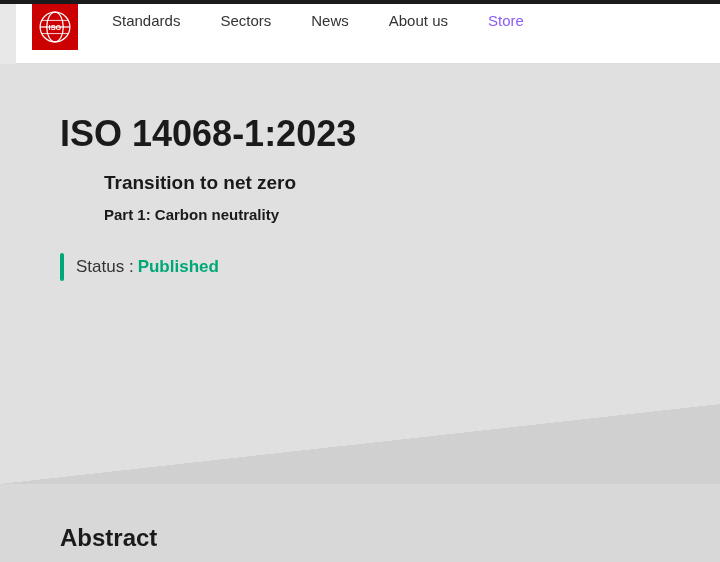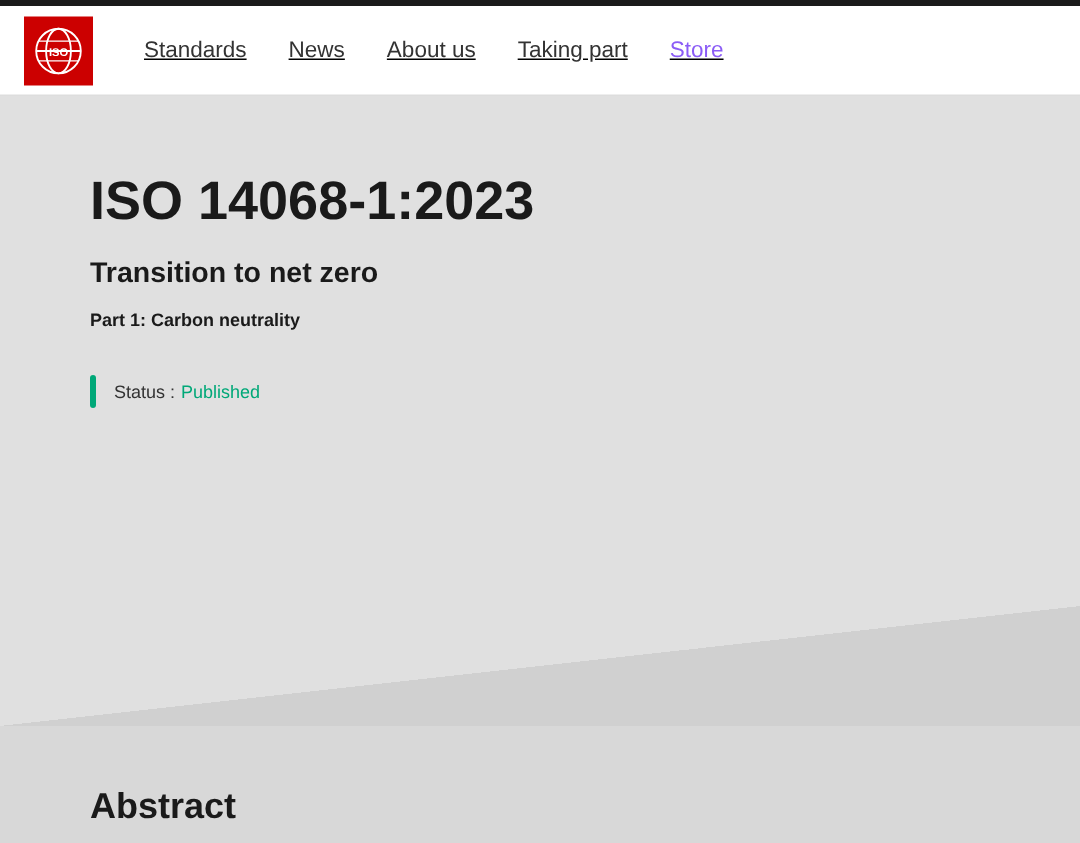--- a/index.html
+++ b/index.html
@@ -21,41 +21,41 @@
       background-color: #1a1a1a;
       height: 4px;
       width: 100%;
     }
 
     
     .header {
       background-color: #ffffff;
       height: 60px;
       display: flex;
-      align-items: center;
+      align-items: flex-start;
       padding: 0 16px;
       border-bottom: 1px solid #ddd;
+      margin-left: 16px;
     }
 
     .logo-container {
       background-color: #cc0000;
       width: 46px;
       height: 46px;
       display: flex;
       align-items: center;
       justify-content: center;
       margin-right: 20px;
       flex-shrink: 0;
     }
 
     .nav {
       display: flex;
       align-items: center;
-      gap: 0;
-      text-decoration: underline;
+      gap: 12px;
     }
 
     .nav-item {
       padding: 8px 14px;
       font-size: 15px;
       color: #333;
       cursor: pointer;
       white-space: nowrap;
       text-decoration: none;
     }
@@ -95,51 +95,52 @@
       font-weight: bold;
       color: #1a1a1a;
       margin-bottom: 8px;
     }
 
     .standard-part {
       font-size: 19px;
       font-weight: 600;
       color: #1a1a1a;
       margin-bottom: 30px;
+      margin-left: 44px;
     }
 
     .status-container {
       display: flex;
       align-items: stretch;
       gap: 0;
     }
 
     .status-bar {
       width: 4px;
       background-color: #00a878;
       margin-right: 12px;
       border-radius: 2px;
     }
 
     .status-text {
-      font-size: 12px;
+      font-size: 17px;
       color: #333;
       display: flex;
       align-items: center;
       padding: 4px 0;
       justify-content: space-between;
     }
 
     .status-label {
       color: #333;
     }
 
     .status-value {
       color: #00a878;
-      font-weight: 400;
+      font-weight: 700;
       margin-left: 4px;
     }
 
     
     .abstract-section {
       background-color: #d8d8d8;
       padding: 40px 60px;
     }
 
     .abstract-title {
@@ -169,31 +170,31 @@
       <line x1="5" y1="23" x2="41" y2="23" stroke="white" stroke-width="1.5"></line>
       <line x1="7" y1="15" x2="39" y2="15" stroke="white" stroke-width="1"></line>
       <line x1="7" y1="31" x2="39" y2="31" stroke="white" stroke-width="1"></line>
 
       <text x="23" y="27" text-anchor="middle" fill="white" font-size="9" font-weight="bold" font-family="Arial">ISO</text>
     </svg>
   </div>
 
   <nav class="nav">
     <a class="nav-item">Standards</a>
+    <a class="nav-item">Sectors</a>
     <a class="nav-item">News</a>
     <a class="nav-item">About us</a>
-    <a class="nav-item">Taking part</a>
     <a class="nav-item store">Store</a>
   </nav>
 </header>
 
 <main class="main-content">
   <h1 class="standard-title">ISO 14068-1:2023</h1>
   <h3 class="standard-part">Transition to net zero</h3>
-  <p class="standard-part" style="font-size:12px; margin-top:-18px;">Part 1: Carbon neutrality</p>
+  <p class="standard-part" style="font-size:15px; margin-top:-18px;">Part 1: Carbon neutrality</p>
 
   <div class="status-container">
     <div class="status-bar"></div>
     <div class="status-text">
       <span class="status-label">Status :</span>
       <span class="status-value">Published</span>
     </div>
   </div>
 </main>
 

